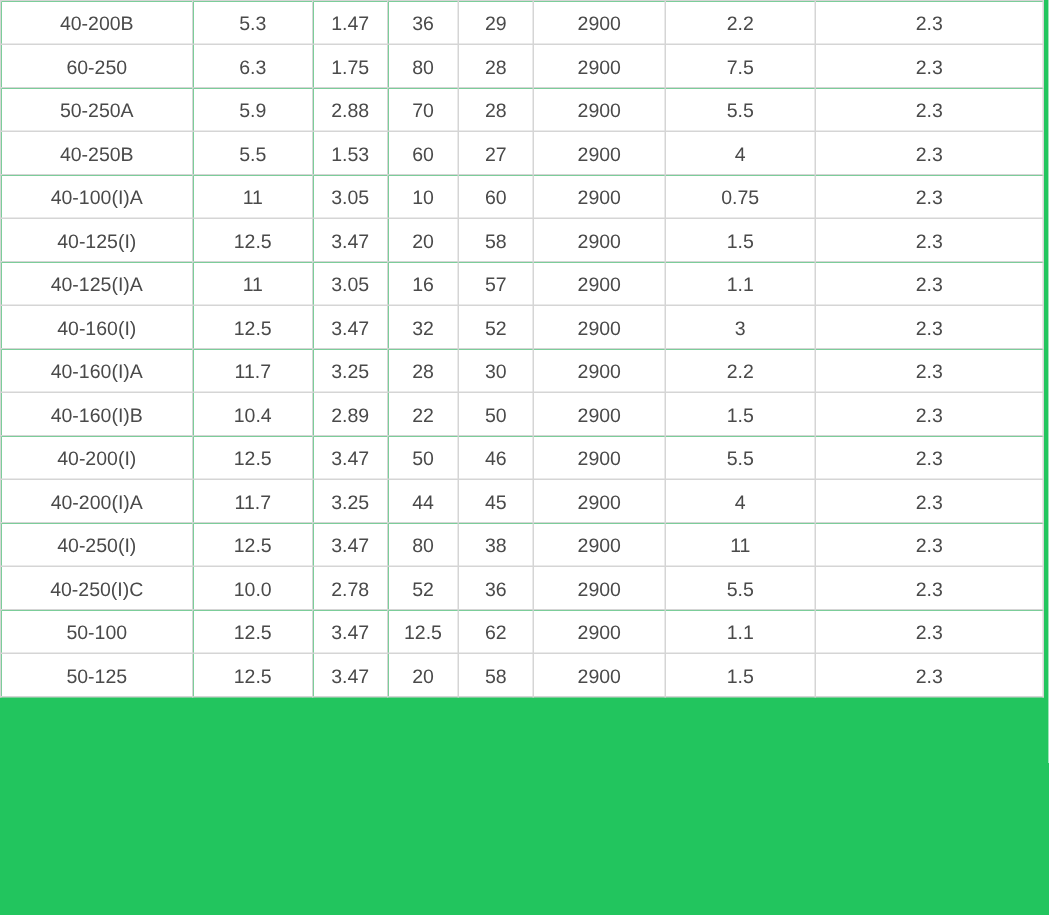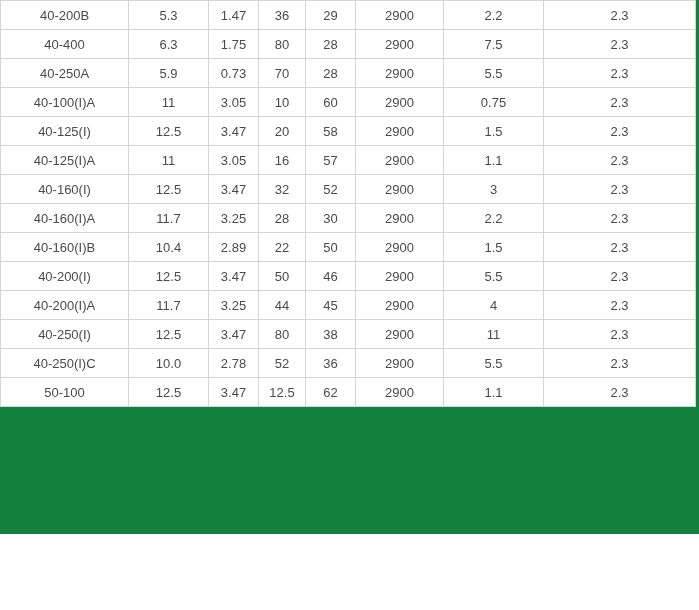--- a/index.html
+++ b/index.html
@@ -2,23 +2,23 @@
 <html><head>
 <meta charset="utf-8">
 <style>
   html, body {
     margin: 0;
     padding: 0;
     background: #ffffff;
   }
   .page {
     width: 699px;
-    height: 534px;
+    height: 610px;
     overflow: hidden;
-    background: #15803d;
+    background: #22c55e;
   }
   table.spec-table {
     border-collapse: collapse;
     table-layout: fixed;
     width: 695px;
     font-family: "Liberation Sans", "DejaVu Sans", sans-serif;
     font-size: 13px;
     color: #4a4a4a;
   }
   table.spec-table td {
@@ -52,37 +52,47 @@
           <td>40-200B</td>
           <td>5.3</td>
           <td>1.47</td>
           <td>36</td>
           <td>29</td>
           <td>2900</td>
           <td>2.2</td>
           <td>2.3</td>
         </tr>
         <tr>
-          <td>40-400</td>
+          <td>60-250</td>
           <td>6.3</td>
           <td>1.75</td>
           <td>80</td>
           <td>28</td>
           <td>2900</td>
           <td>7.5</td>
           <td>2.3</td>
         </tr>
         <tr>
-          <td>40-250A</td>
+          <td>50-250A</td>
           <td>5.9</td>
-          <td>0.73</td>
+          <td>2.88</td>
           <td>70</td>
           <td>28</td>
           <td>2900</td>
           <td>5.5</td>
+          <td>2.3</td>
+        </tr>
+        <tr>
+          <td>40-250B</td>
+          <td>5.5</td>
+          <td>1.53</td>
+          <td>60</td>
+          <td>27</td>
+          <td>2900</td>
+          <td>4</td>
           <td>2.3</td>
         </tr>
         <tr>
           <td>40-100(I)A</td>
           <td>11</td>
           <td>3.05</td>
           <td>10</td>
           <td>60</td>
           <td>2900</td>
           <td>0.75</td>
@@ -181,15 +191,25 @@
         <tr>
           <td>50-100</td>
           <td>12.5</td>
           <td>3.47</td>
           <td>12.5</td>
           <td>62</td>
           <td>2900</td>
           <td>1.1</td>
           <td>2.3</td>
         </tr>
+        <tr>
+          <td>50-125</td>
+          <td>12.5</td>
+          <td>3.47</td>
+          <td>20</td>
+          <td>58</td>
+          <td>2900</td>
+          <td>1.5</td>
+          <td>2.3</td>
+        </tr>
       </tbody>
   </table>
 </div>
 
 </body></html>

